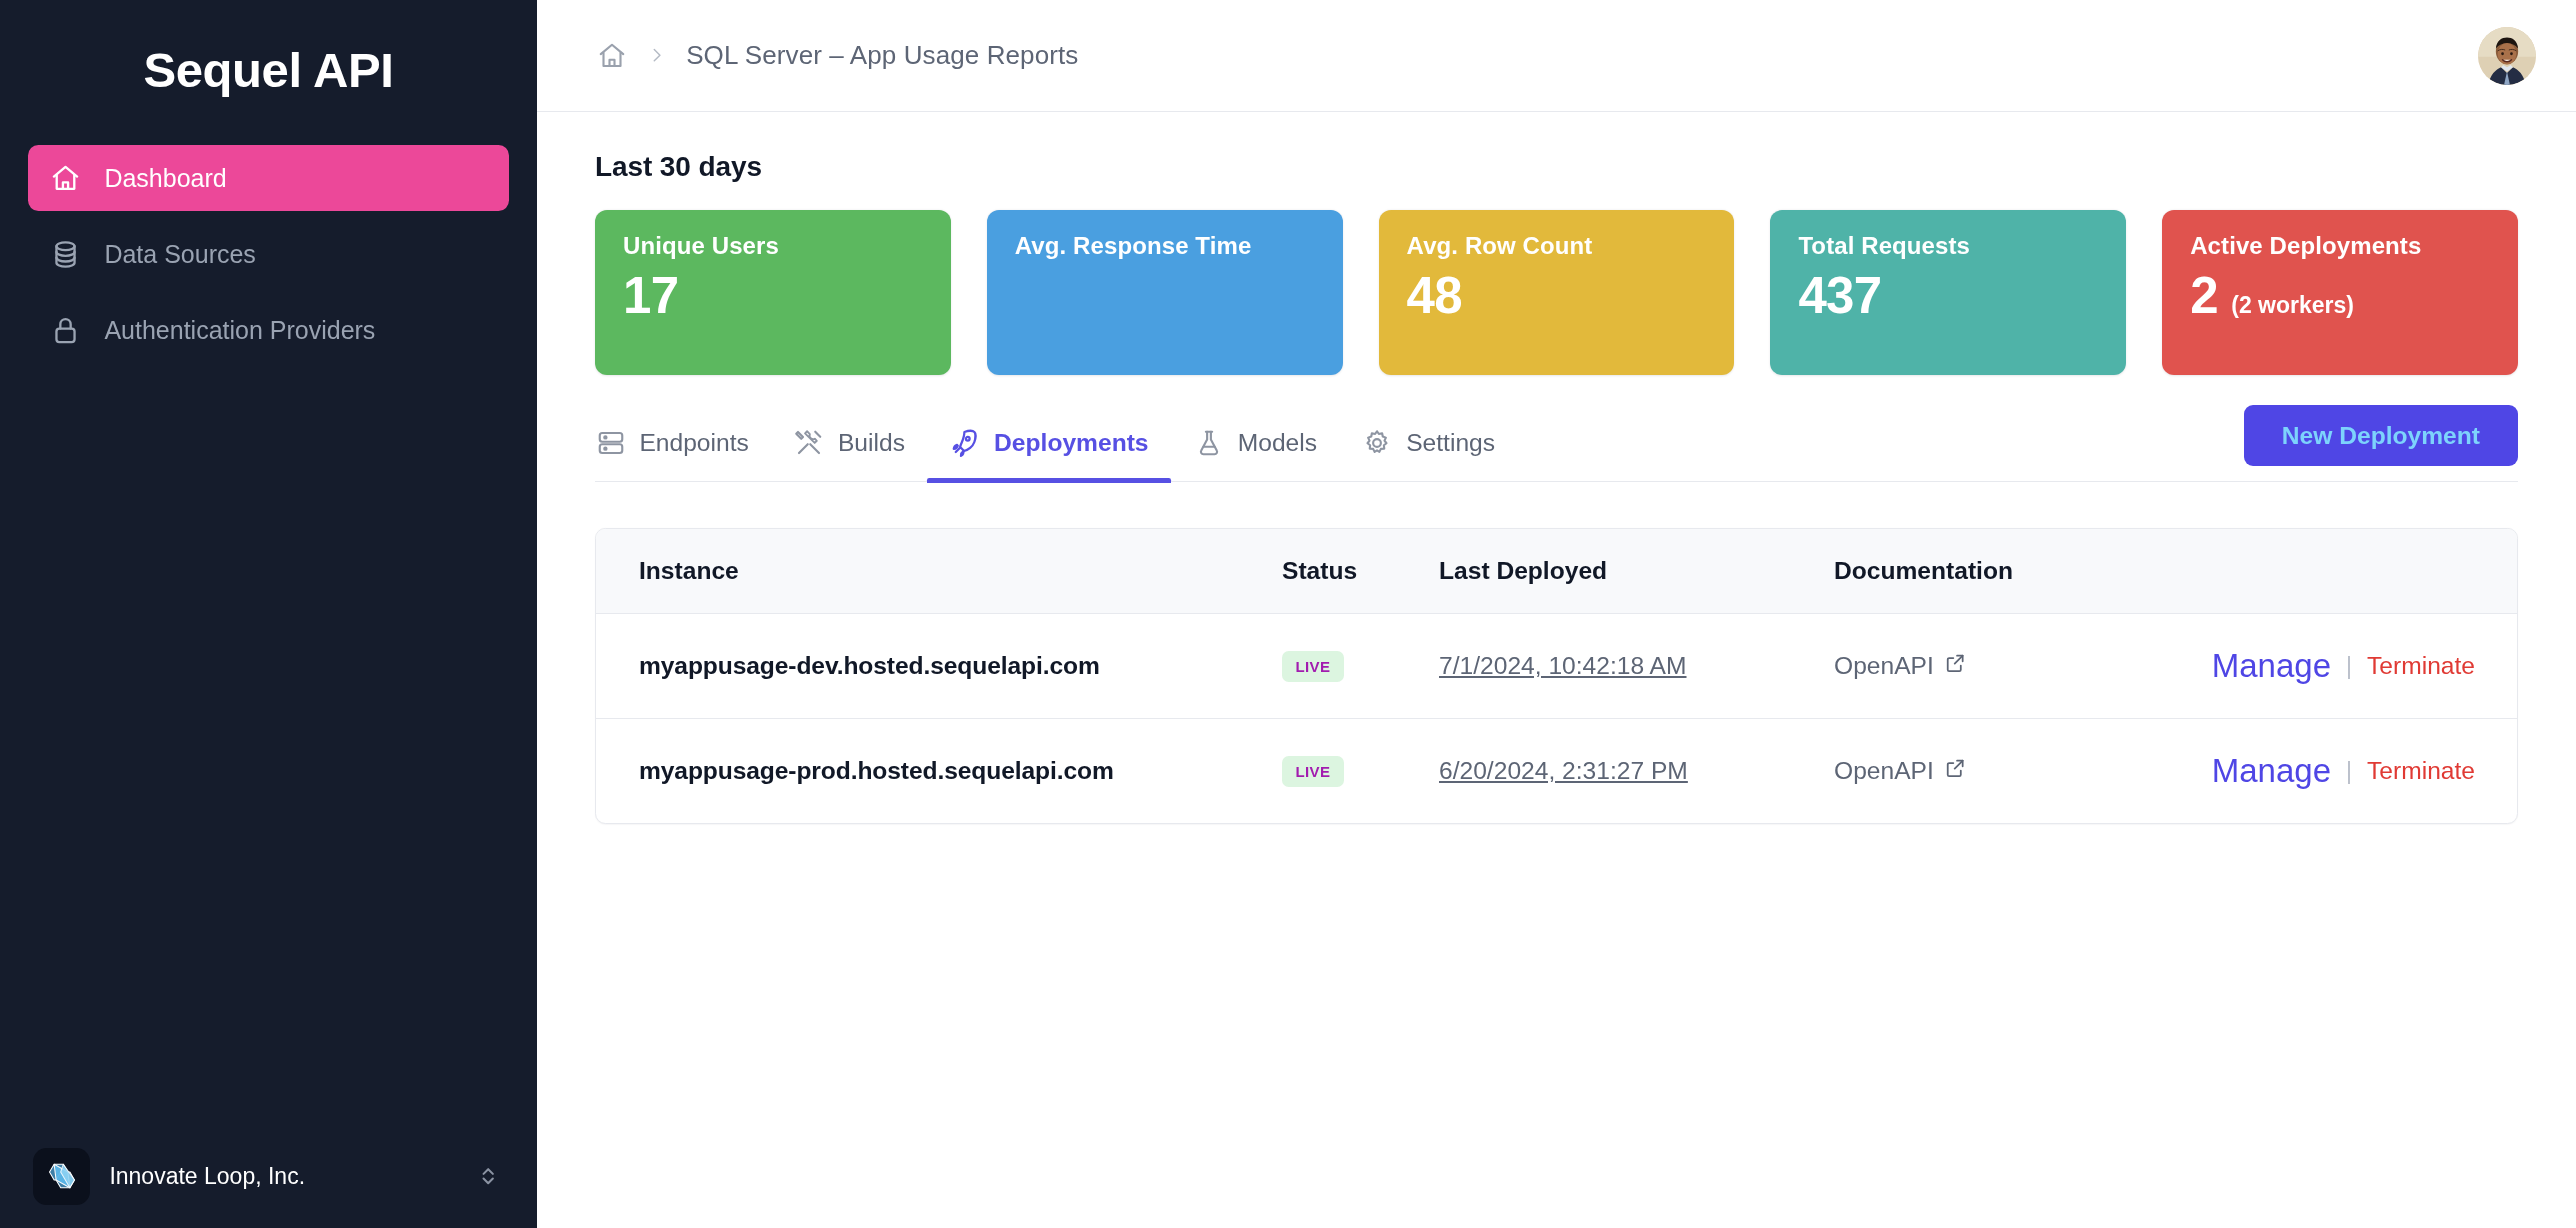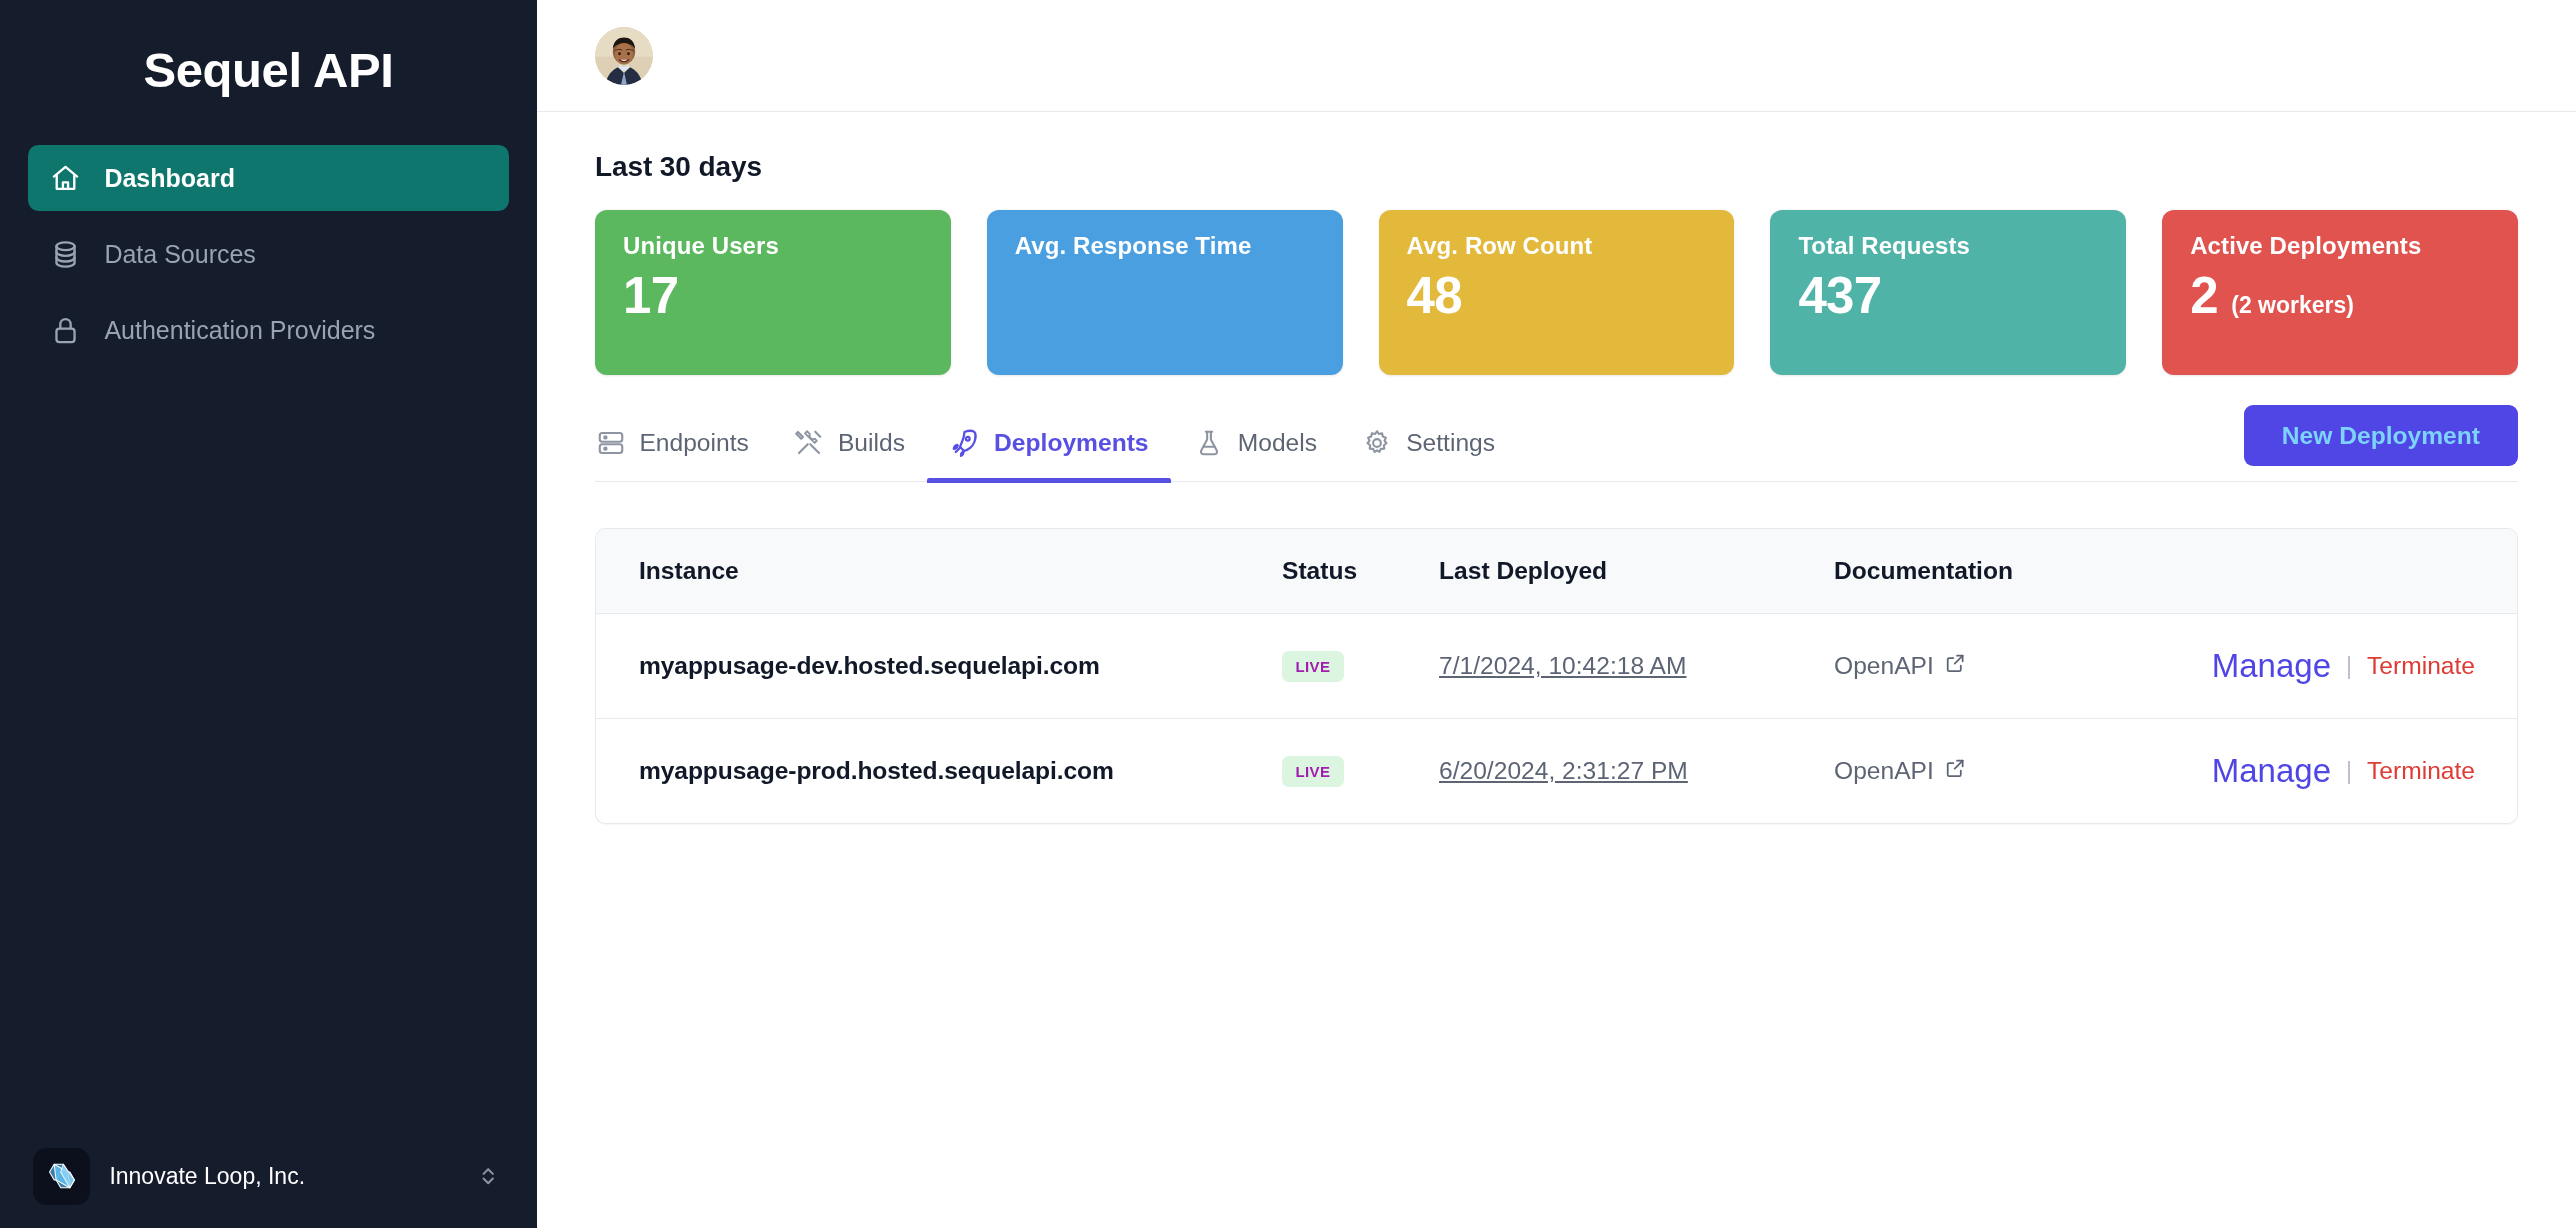--- a/index.html
+++ b/index.html
@@ -34,21 +34,21 @@
   .nav-item {
     display: flex; align-items: center; gap: 22.4px;
     height: 66px; padding: 0 21px;
     border-radius: 10.4px;
     color: #9aa3b2;
     font-size: 25px;
     font-weight: 400;
     cursor: pointer;
     user-select: none;
   }
-  .nav-item.active { background: #0f766e; color: #ffffff; font-weight: 700; align-items: center; }
+  .nav-item.active { background: #ec4899; color: #ffffff; font-weight: 400; align-items: center; }
   .nav-item .nav-ico { width: 33px; height: 33px; display: inline-flex; align-items: center; justify-content: center; flex: 0 0 33px; }
   .nav-item .nav-ico svg { width: 31px; height: 31px; display: block; }
 
   .org {
     position: absolute; left: 0; bottom: 0;
     width: 537px; height: 104px;
     display: flex; align-items: center;
     padding: 0 36px 0 33px;
     gap: 19.4px;
   }
@@ -240,20 +240,35 @@
           <path d="M7 9.5 12 4.5l5 5"></path>
             <path d="M7 14.5 12 19.5l5-5"></path>
         </svg>
       </span>
     </div>
   </aside>
 
   <div class="main">
 
     <header class="topbar">
+      <div class="crumbs">
+        <span class="crumb-home">
+          <svg viewBox="0 0 24 24" width="30" height="30" fill="none" stroke="#9aa1ad" stroke-width="1.7" stroke-linecap="round" stroke-linejoin="round">
+            <path d="M3 10.5 12 3l9 7.5"></path>
+              <path d="M5.2 9.5V20h13.6V9.5"></path>
+              <path d="M10 20v-5h4v5"></path>
+          </svg>
+        </span>
+        <span class="crumb-sep">
+          <svg viewBox="0 0 24 24" width="22.4" height="22.4" fill="none" stroke="#b4bac4" stroke-width="1.8" stroke-linecap="round" stroke-linejoin="round">
+            <path d="M9 5l7 7-7 7"></path>
+          </svg>
+        </span>
+        <span class="crumb-title">SQL Server – App Usage Reports</span>
+      </div>
       <span class="avatar">
         <svg viewBox="0 0 78 78">
           <defs>
               <clipPath id="avclip">
                 <circle cx="39" cy="39" r="39"></circle>
               </clipPath>
             </defs>
           <g clip-path="url(#avclip)">
             <rect width="78" height="78" fill="#ded0b4"></rect>
             <rect x="0" y="0" width="78" height="40" fill="#e6dcc4"></rect>

